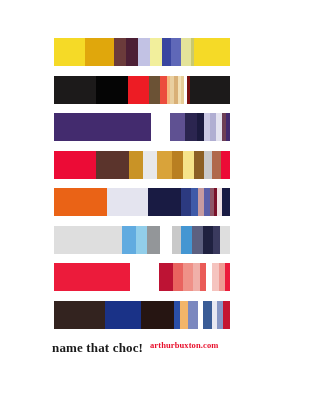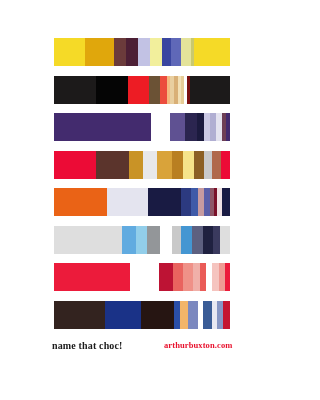--- a/index.html
+++ b/index.html
@@ -49,29 +49,29 @@
     left: 0;
     top: 340px;
     width: 283px;
     height: 16px;
   }
   .cap-left {
     position: absolute;
     left: 52px;
     top: 0;
     font-family: "Liberation Serif", serif;
-    font-size: 10px;
+    font-size: 13px;
     font-weight: bold;
     color: #1a1a1a;
     letter-spacing: 0.15px;
     white-space: nowrap;
   }
   .cap-right {
     position: absolute;
-    left: 164px;
+    left: 150px;
     top: 0;
     font-family: "Liberation Serif", serif;
     font-size: 8.5px;
     font-weight: bold;
     color: #e8112d;
     letter-spacing: 0.1px;
     white-space: nowrap;
   }
 </style>
 </head>

